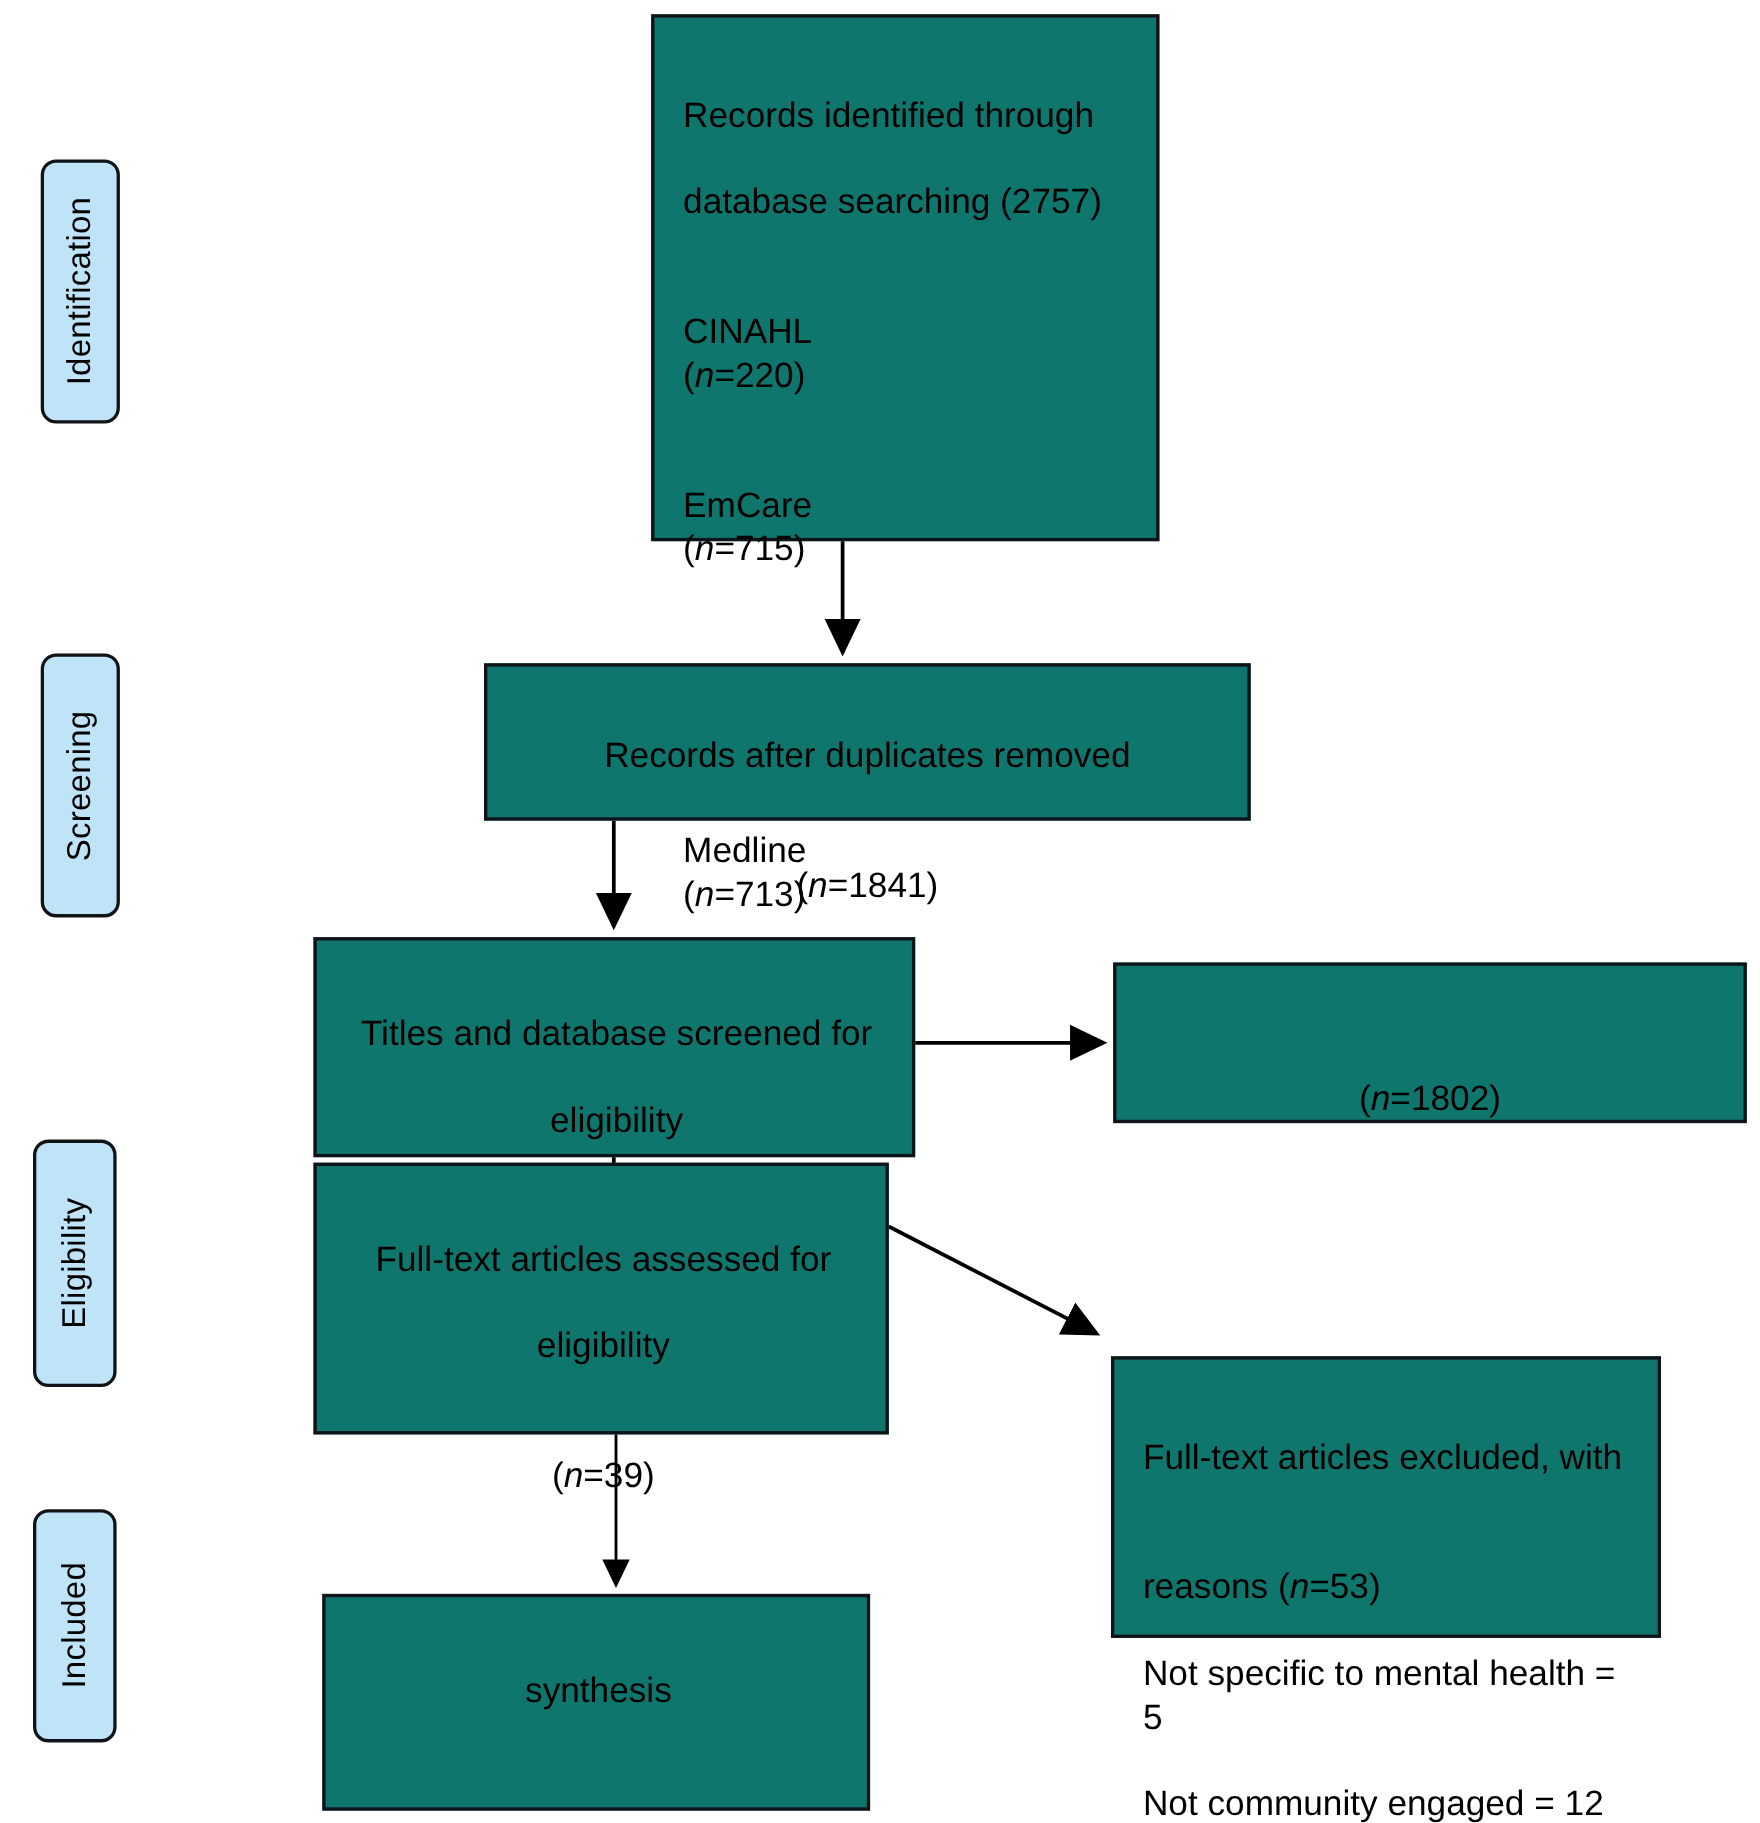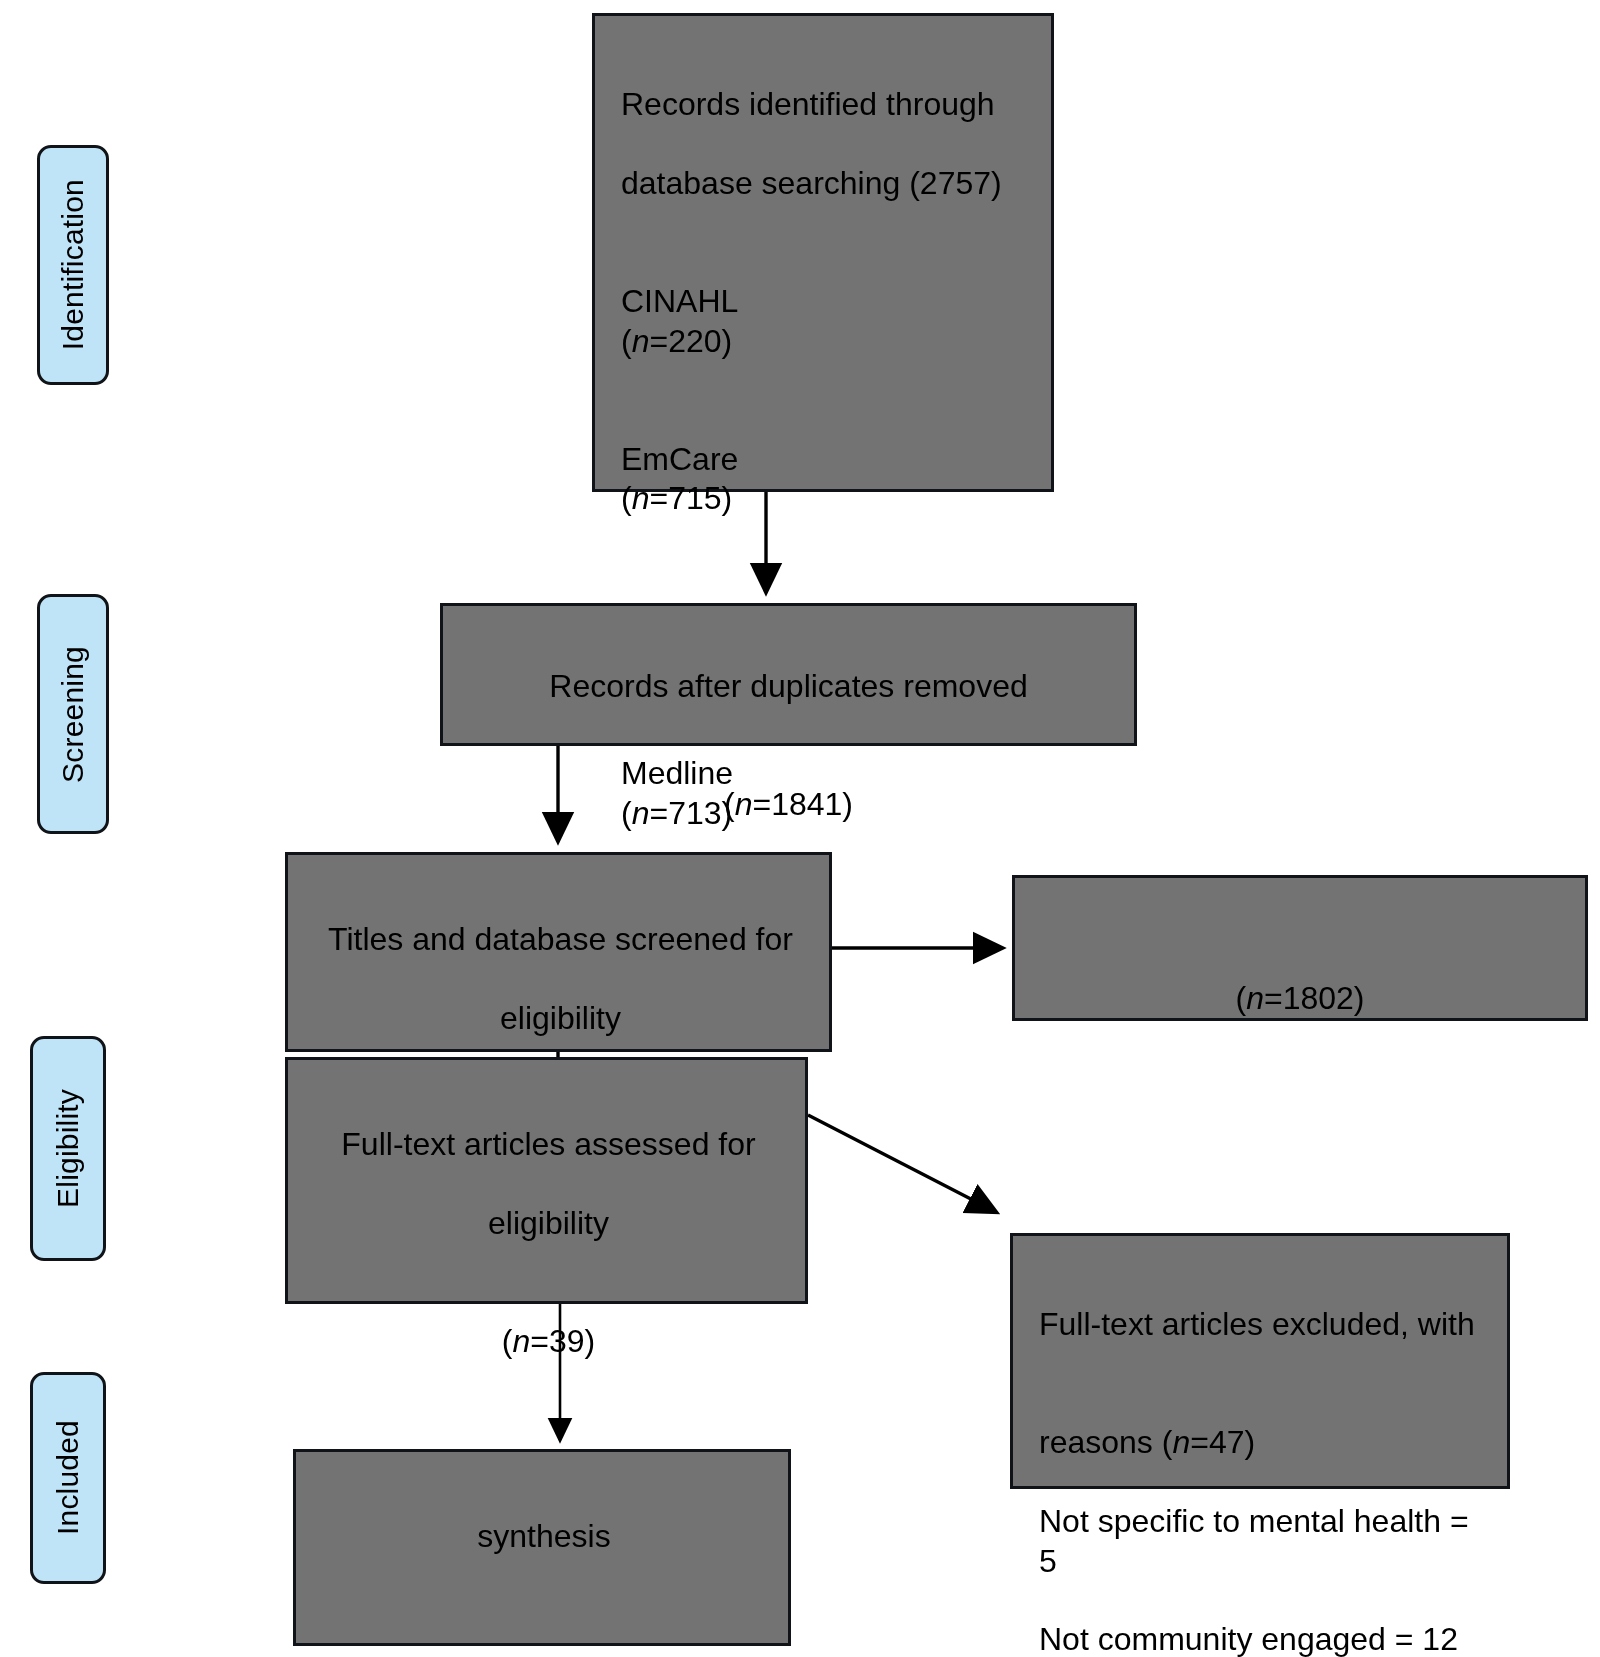--- a/index.html
+++ b/index.html
@@ -37,21 +37,21 @@
   .stage-label span {
     writing-mode: vertical-rl;
     transform: rotate(180deg);
     font-size: 30px;
     color: #000000;
     white-space: nowrap;
     letter-spacing: 0.2px;
   }
   .box {
     position: absolute;
-    background: #737373;
+    background: #0f766e;
     border: 3px solid #101418;
     box-sizing: border-box;
     color: #000000;
   }
   .box-text {
     font-size: 32px;
     line-height: 1.23;
     color: #000000;
     white-space: pre-line;
   }
@@ -173,21 +173,21 @@
       <div>
         <span>(</span><span class="ital">n</span><span>=39)</span>
       </div>
     </div>
   </div>
 
   <div class="box" style="left:1010px; top:1185px; width:500px; height:256px;margin-top:48px;">
     <div class="box-text left-text pad-top-28">
       <div>Full-text articles excluded, with</div>
       <div>
-        <span>reasons (</span><span class="ital">n</span><span>=47)</span>
+        <span>reasons (</span><span class="ital">n</span><span>=53)</span>
       </div>
       <div>Not specific to mental health = 5</div>
       <div>Not community engaged = 12</div>
       <div>Inappropriate population = 10</div>
       
     </div>
   </div>
 
   <div class="box" style="left:293px; top:1449px; width:498px; height:197px;">
     <div class="box-text center-text pad-top-24">

